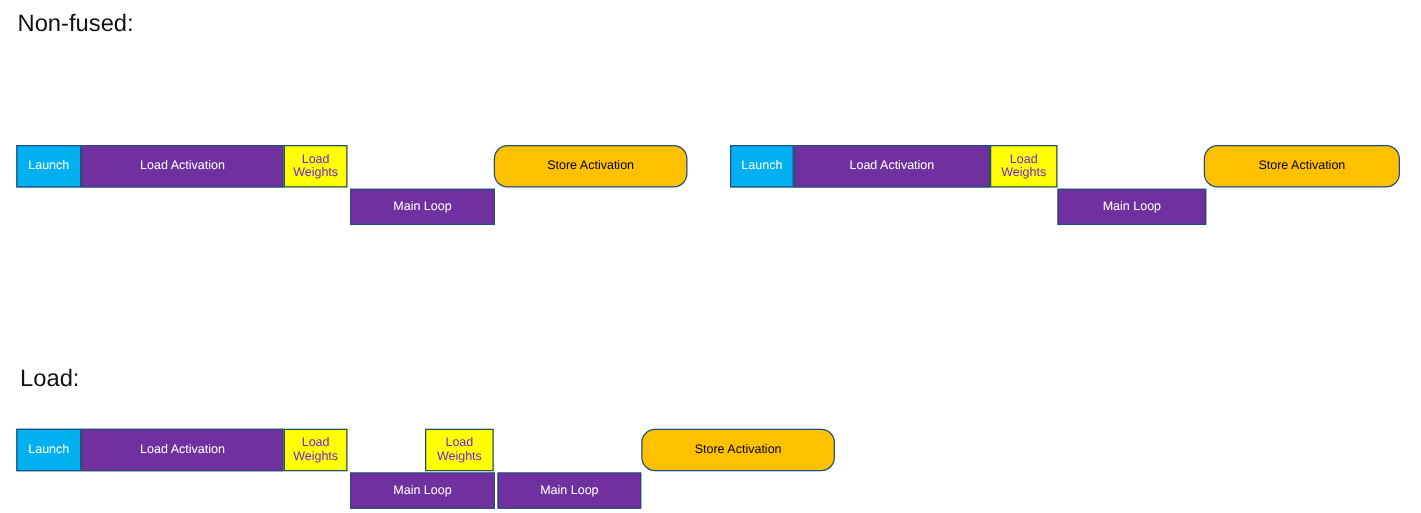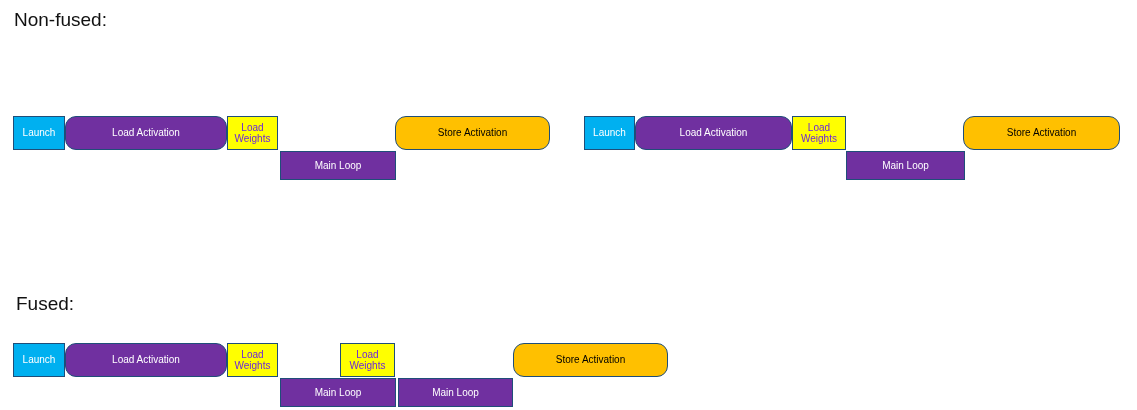--- a/index.html
+++ b/index.html
@@ -35,34 +35,34 @@
     border: 1.5px solid var(--outline_navy);
     display: flex;
     align-items: center;
     justify-content: center;
     text-align: center;
     font-size: 10px;
     line-height: 1.12;
     white-space: pre-line;
   }
   .launch { background: var(--launch_blue); color: #ffffff; }
-  .load-activation { background: var(--task_purple); color: #ffffff; border-radius: 11px; }
+  .load-activation { background: var(--task_purple); color: #ffffff; }
   .main-loop { background: var(--task_purple); color: #ffffff; text-align: right; }
   .load-weights { background: var(--weights_yellow); color: #6d28d9; }
   .store-activation { background: var(--store_orange); color: #000000; border-radius: 11px; }
 </style>
 </head>
 <body>
 
 <div id="canvas">
   <div class="section-label" style="left:14px; top:9px;">Non-fused:</div>
 
 
 
-  <div class="section-label" style="left:16px; top:293px;">Fused:</div>
+  <div class="section-label" style="left:16px; top:293px;">Load:</div>
 <div class="block launch" style="left: 13px; top: 116px; width: 52px; height: 34px;">Launch</div>
     <div class="block load-activation" style="left: 65px; top: 116px; width: 162px; height: 34px;">Load Activation</div>
     <div class="block load-weights" style="left: 227px; top: 116px; width: 51px; height: 34px;">Load
 Weights</div>
     <div class="block main-loop" style="left: 280px; top: 151px; width: 116px; height: 29px;">Main Loop</div>
     <div class="block store-activation" style="left: 395px; top: 116px; width: 155px; height: 34px;">Store Activation</div>
     <div class="block launch" style="left: 584px; top: 116px; width: 51px; height: 34px;">Launch</div>
     <div class="block load-activation" style="left: 635px; top: 116px; width: 157px; height: 34px;">Load Activation</div>
     <div class="block load-weights" style="left: 792px; top: 116px; width: 54px; height: 34px;">Load
 Weights</div>

